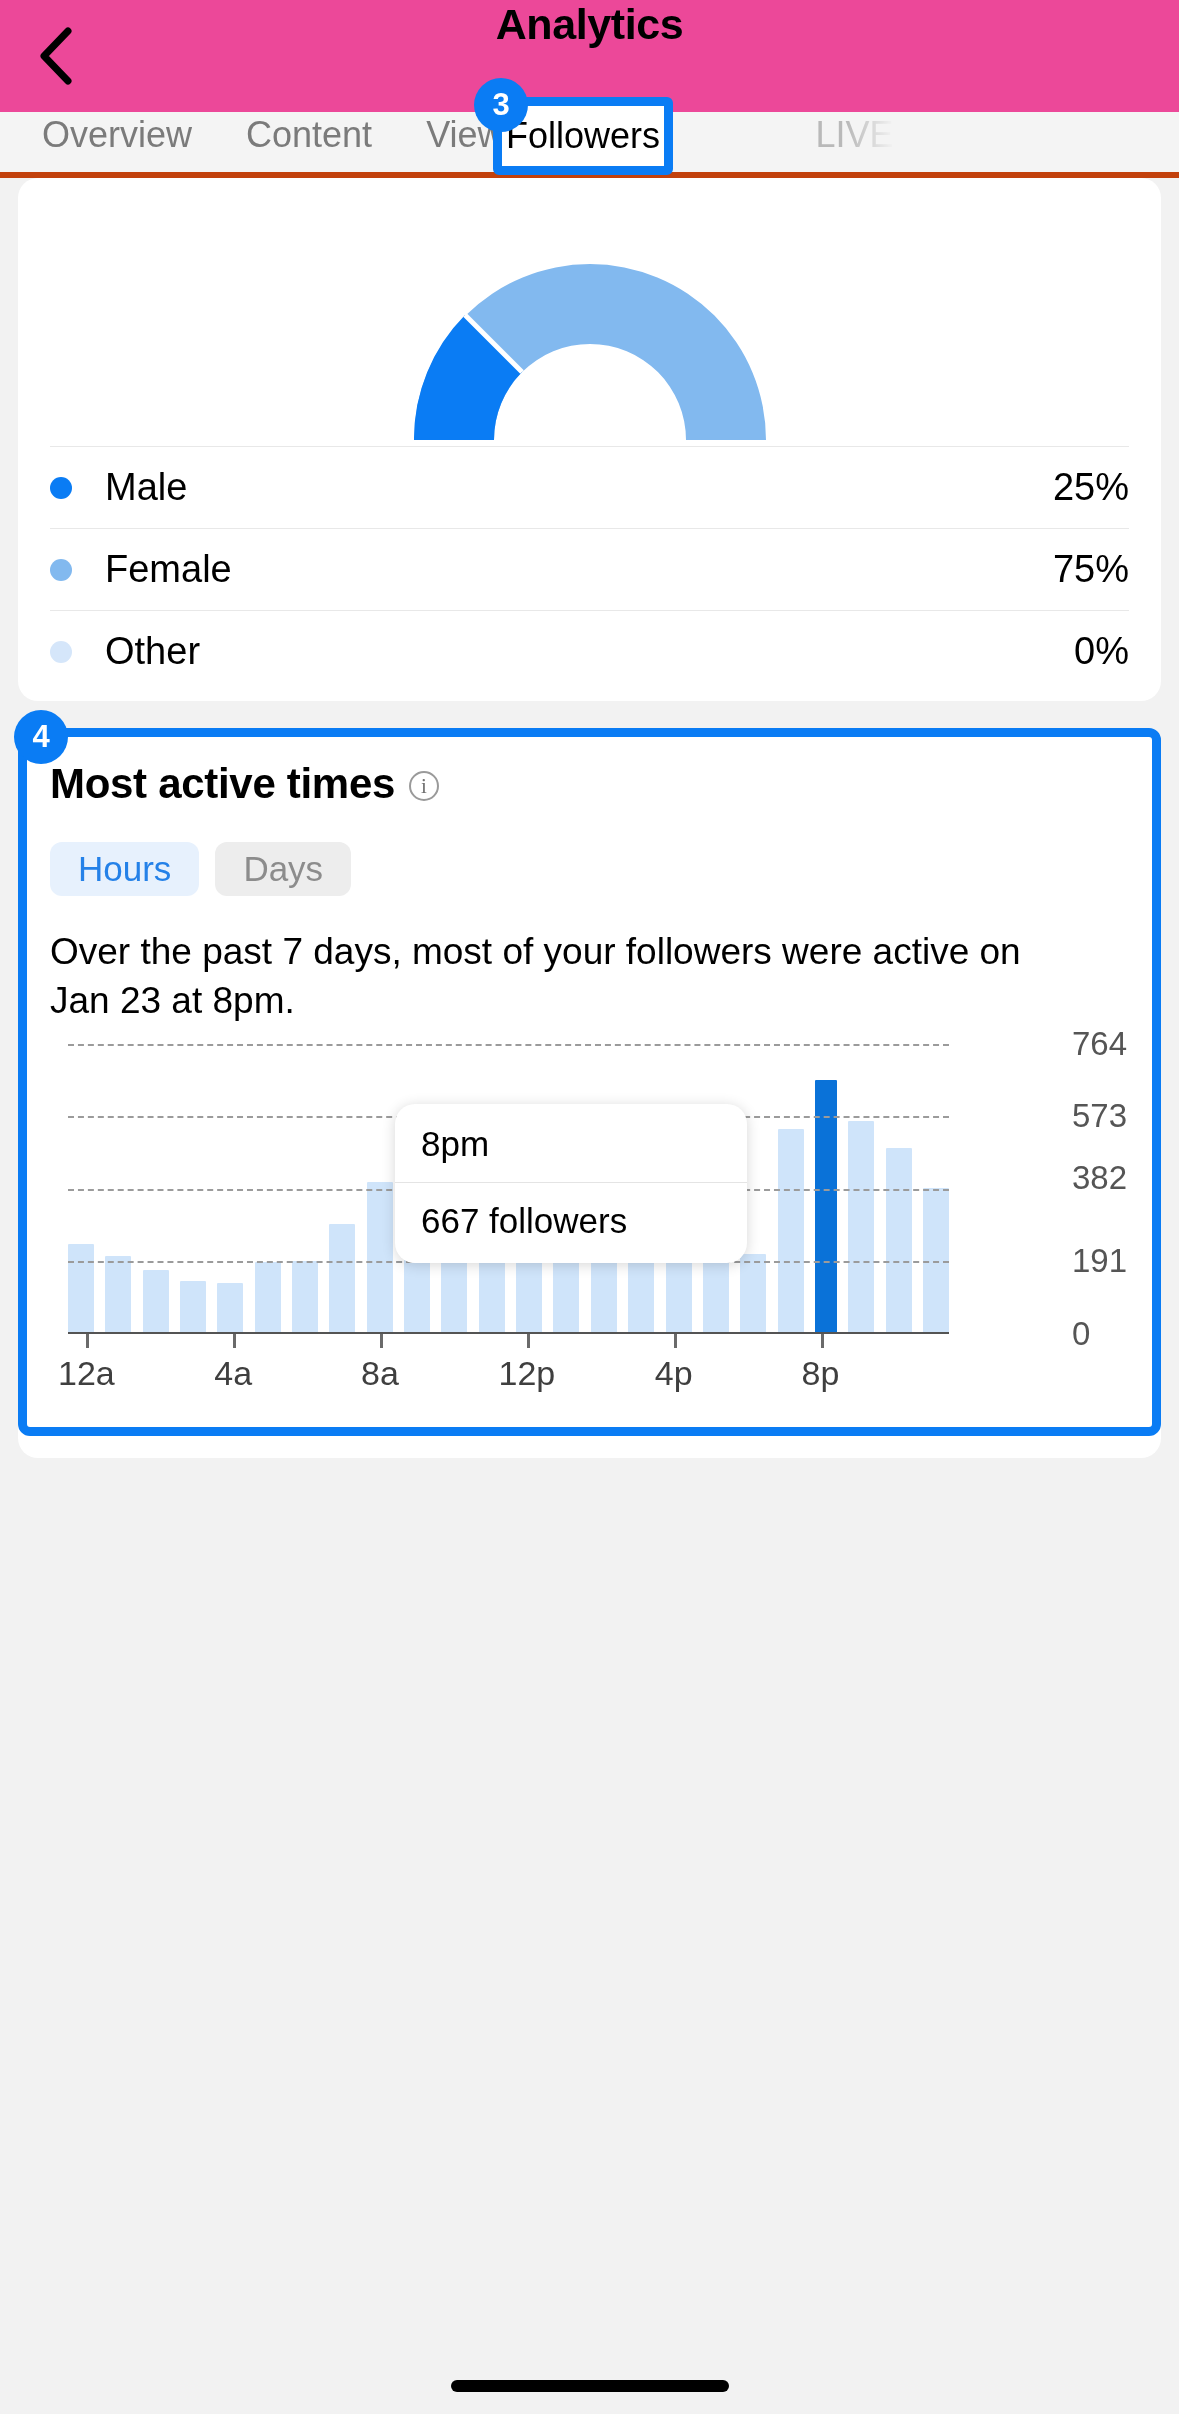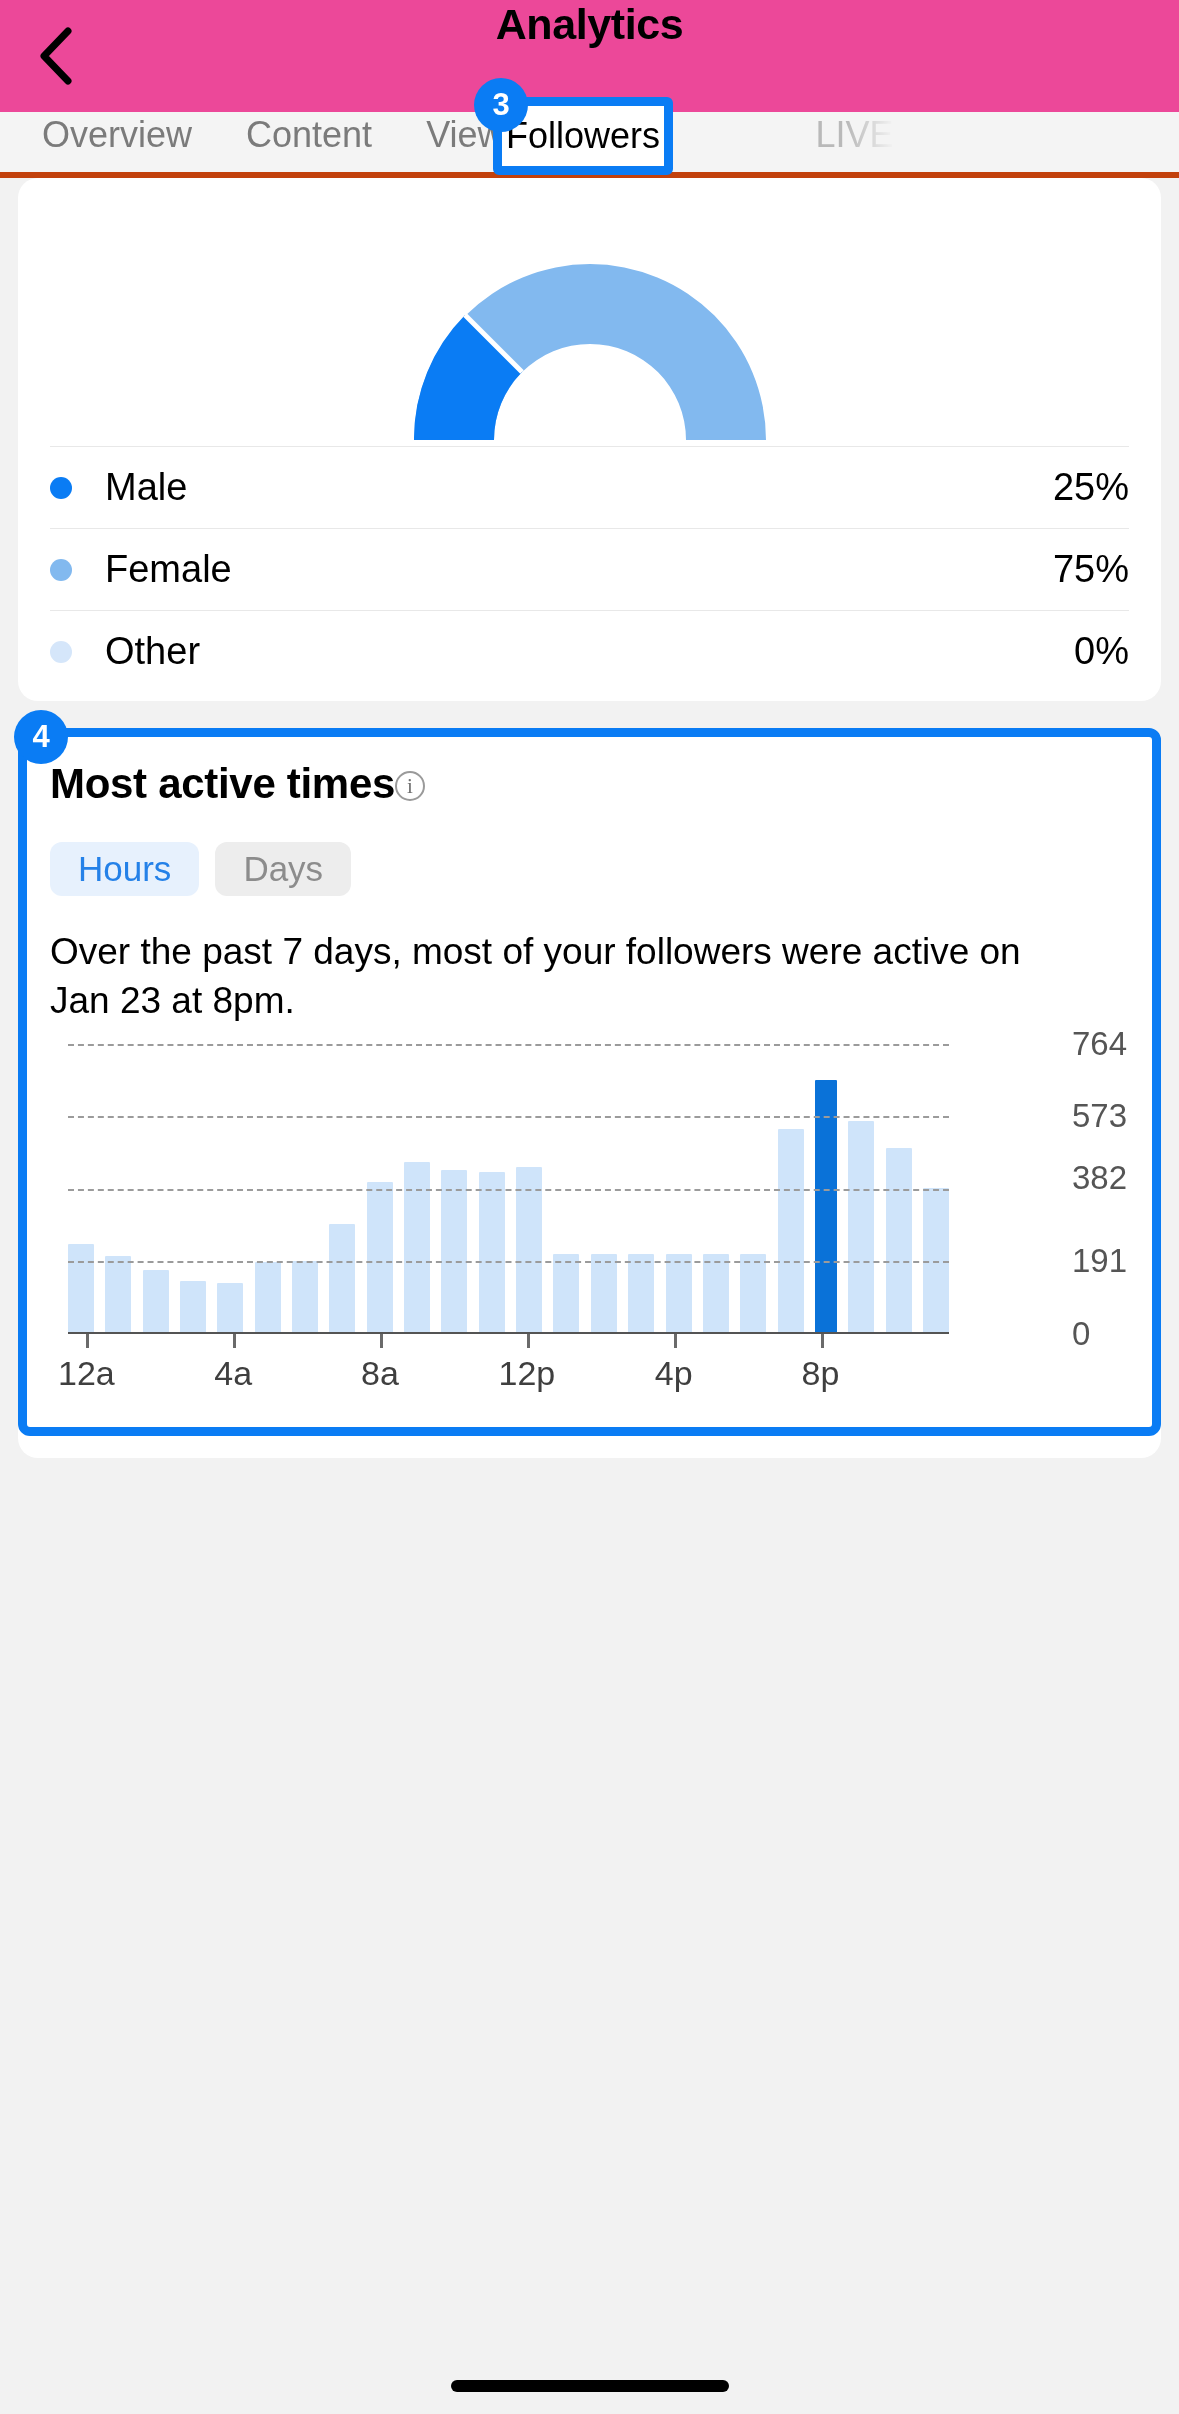--- a/index.html
+++ b/index.html
@@ -117,21 +117,21 @@
     z-index: 4;
     pointer-events: none;
   }
   #badge4 { left: 14px; top: -18px; }
   #active-card {
     position: relative;
     padding: 32px 32px 0 32px;
     height: 730px;
     z-index: 2;
   }
-  .sec-title-row { display: flex; align-items: center; }
+  .sec-title-row { display: flex; align-items: center; gap: 14px; }
   .sec-title { font-size: 42px; font-weight: 700; color: #000; letter-spacing: -0.3px; }
   .info-icon {
     width: 30px; height: 30px; border-radius: 50%;
     border: 2px solid #9a9a9a; color: #6f6f6f;
     font-size: 21px; font-family: "Liberation Serif", serif;
     display: flex; align-items: center; justify-content: center;
     line-height: 1;
     margin-top: 4px;
   }
 
@@ -346,20 +346,24 @@
         <div class="axis"></div>
         <div class="ticks" id="ticks">
             <div class="tick" style="left: 18.3542px;"></div>
             <div class="tick" style="left: 165.188px;"></div>
             <div class="tick" style="left: 312.021px;"></div>
             <div class="tick" style="left: 458.854px;"></div>
             <div class="tick" style="left: 605.688px;"></div>
             <div class="tick" style="left: 752.521px;"></div>
           </div>
 
+        <div class="tooltip">
+          <div class="tt-top">8pm</div>
+          <div class="tt-bot">667 followers</div>
+        </div>
       <div class="gridline" style="top: 0px; left: 18px; right: 180px; position: absolute;"></div>
           <div class="ylabel" style="top: 0px;">764</div>
           <div class="gridline" style="top: 72.5px; left: 18px; right: 180px; position: absolute;"></div>
           <div class="ylabel" style="top: 72.5px;">573</div>
           <div class="gridline" style="top: 145px; left: 18px; right: 180px; position: absolute;"></div>
           <div class="ylabel" style="top: 134px;">382</div>
           <div class="gridline" style="top: 217.5px; left: 18px; right: 180px; position: absolute;"></div>
           <div class="ylabel" style="top: 217.5px;">191</div>
           <div class="ylabel" style="top: 290px;">0</div>
         </div>

